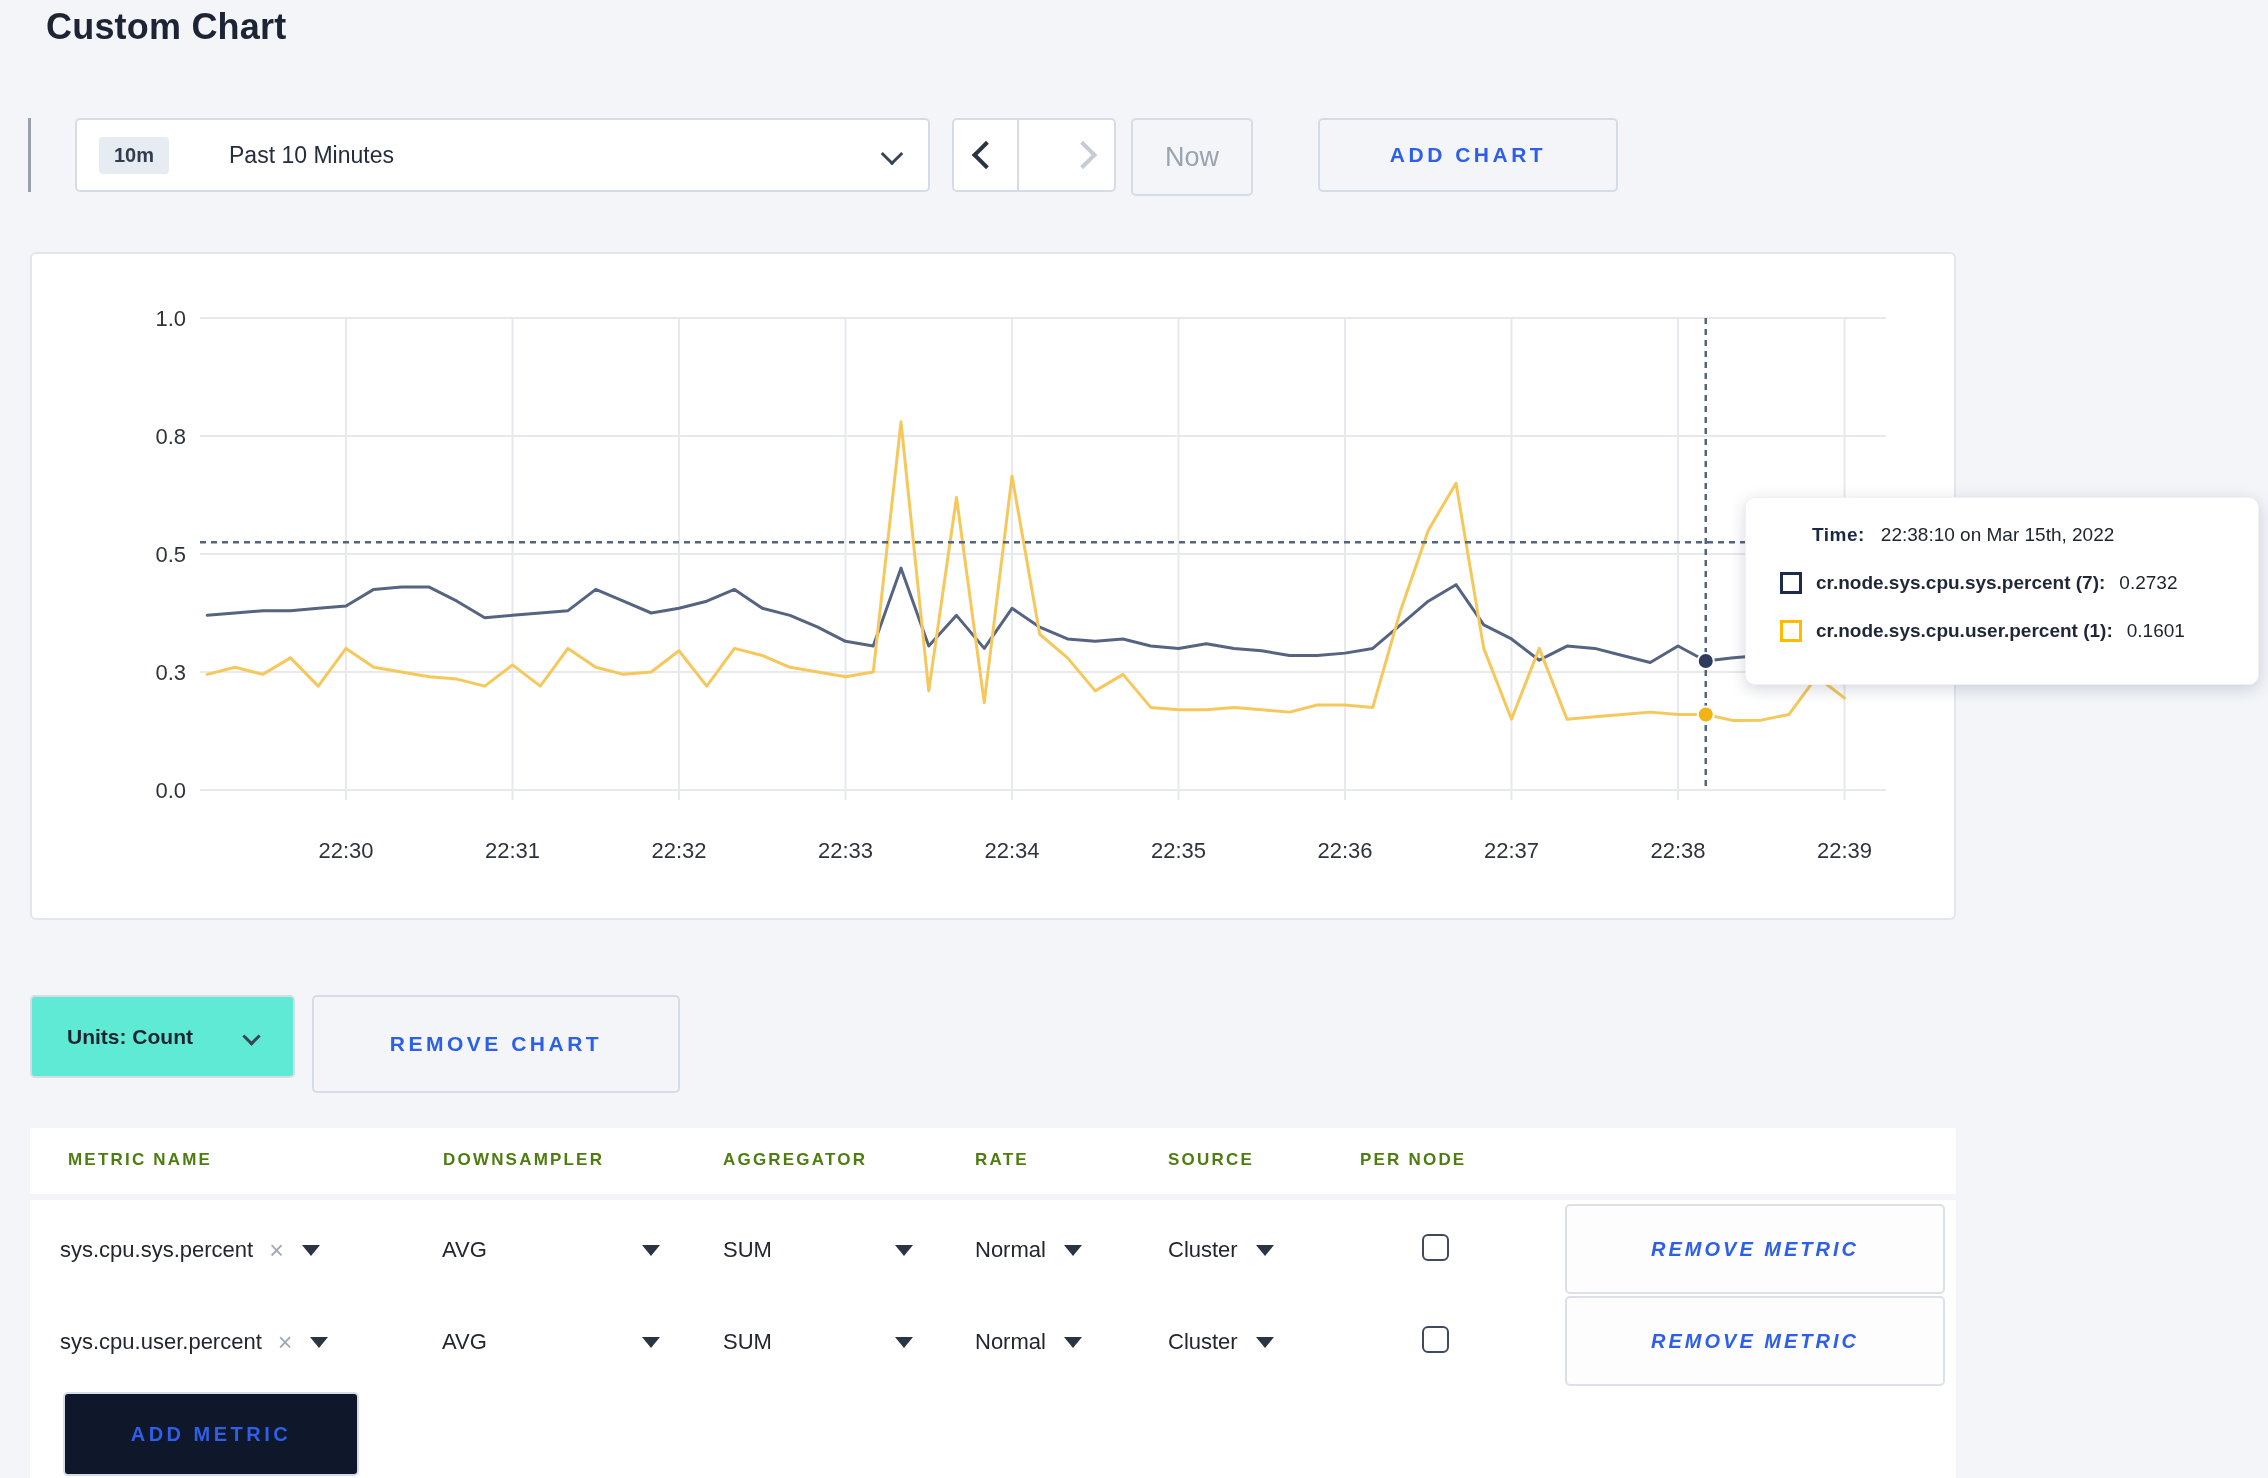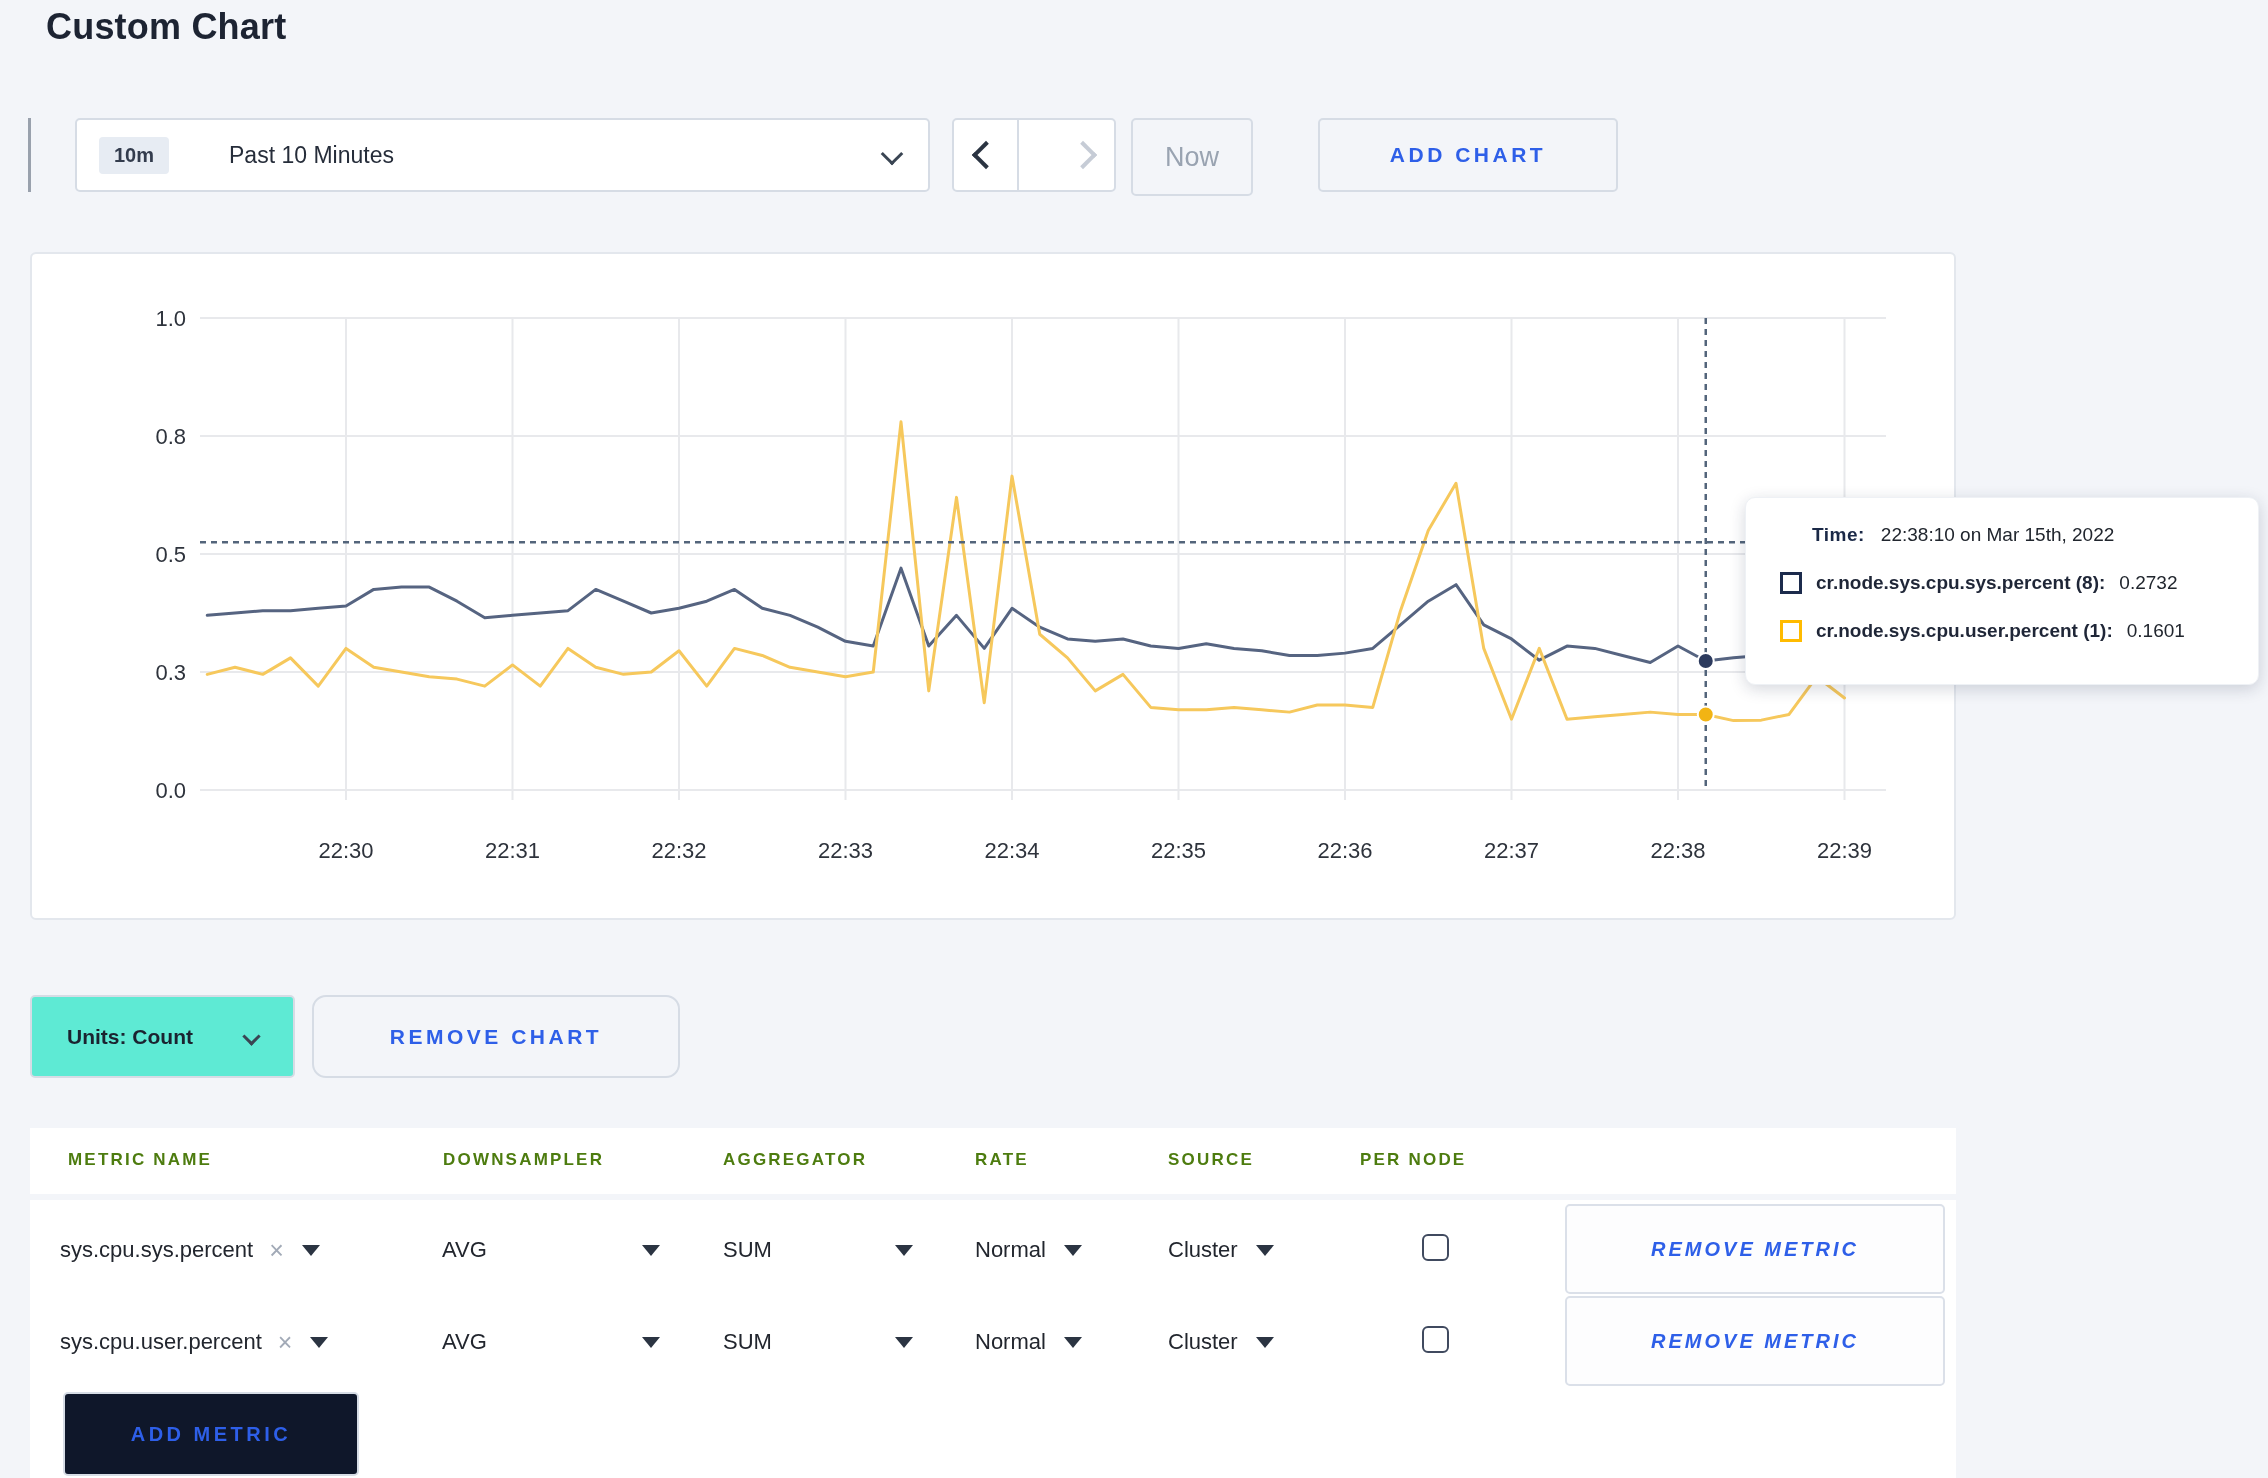--- a/index.html
+++ b/index.html
@@ -34,21 +34,21 @@
   .tooltip{position:absolute;left:1745px;top:497px;width:512px;height:186px;background:#fff;border:1px solid #eef1f5;border-radius:10px;box-shadow:0 4px 16px rgba(23,36,64,.18);z-index:6;}
   .tt-time{position:absolute;left:66px;top:26px;font-size:19px;color:#21262e;}
   .tt-time b{color:#1b2947;margin-right:16px;letter-spacing:.5px;}
   .tt-row{position:absolute;left:34px;display:flex;align-items:center;font-size:19px;color:#21262e;}
   .tt-row .swatch{width:16px;height:16px;border:3px solid #1c2b4c;margin-right:14px;background:#fff;}
   .tt-row b{color:#1f2637;margin-right:14px;}
 
   
   .units-btn{left:30px;top:995px;width:265px;height:83px;background:#5eead4;justify-content:center;font-size:21px;font-weight:700;color:#1b2330;cursor:pointer;}
   .units-btn .chev{margin-left:20px;width:10px;height:10px;}
-  .remove-chart-btn{left:312px;top:995px;width:368px;height:83px;border-radius:14px;}
+  .remove-chart-btn{left:312px;top:995px;width:368px;height:98px;}
 
   
   .hdr-band{position:absolute;left:30px;top:1128px;width:1926px;height:66px;background:#fff;}
   .rows-panel{position:absolute;left:30px;top:1200px;width:1926px;height:278px;background:#fff;}
   .col-hdr{position:absolute;top:1150px;font-size:17px;font-weight:700;letter-spacing:2.2px;color:#4d7c0f;}
   .cell{position:absolute;display:flex;align-items:center;font-size:22px;color:#22262e;height:34px;cursor:pointer;}
   .cell .x{color:#a2aab7;font-size:25px;margin-left:16px;cursor:pointer;line-height:1;}
   .tri{width:0;height:0;border-left:9px solid transparent;border-right:9px solid transparent;border-top:11px solid #2b3442;display:inline-block;}
   .cell .tri{margin-left:18px;}
   .cell.spread{justify-content:space-between;}
@@ -123,21 +123,21 @@
       <circle cx="1705.75" cy="661.0496" r="8" fill="#2d3b5e" stroke="#ffffff" stroke-width="2"></circle>
       <circle cx="1705.75" cy="714.4328" r="8" fill="#f2b414" stroke="#ffffff" stroke-width="2"></circle>
     </svg>
 
   <div class="tooltip">
     <div class="tt-time">
       <b>Time:</b><span>22:38:10 on Mar 15th, 2022</span>
     </div>
     <div class="tt-row" style="top:74px;">
       <span class="swatch" style="border-color: rgb(28, 43, 76);"></span>
-      <b>cr.node.sys.cpu.sys.percent (8):</b>
+      <b>cr.node.sys.cpu.sys.percent (7):</b>
       <span>0.2732</span>
     </div>
     <div class="tt-row" style="top:122px;">
       <span class="swatch" style="border-color: rgb(255, 187, 0);"></span>
       <b>cr.node.sys.cpu.user.percent (1):</b>
       <span>0.1601</span>
     </div>
   </div>
 
   <div class="btnish units-btn">

